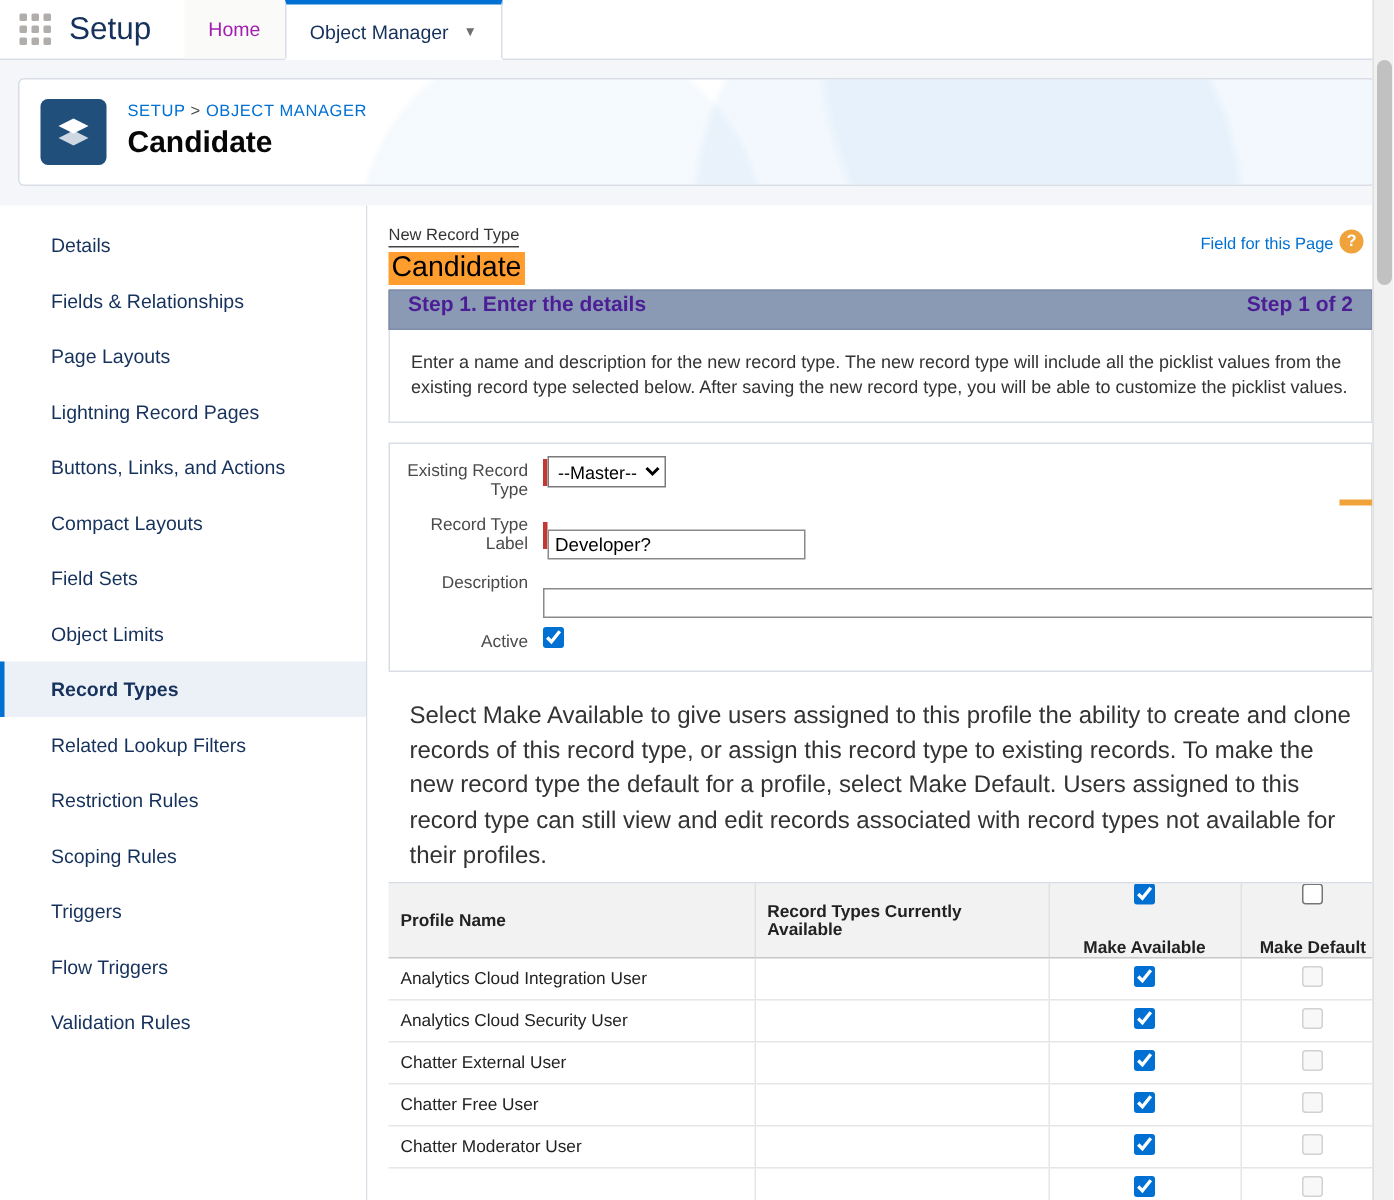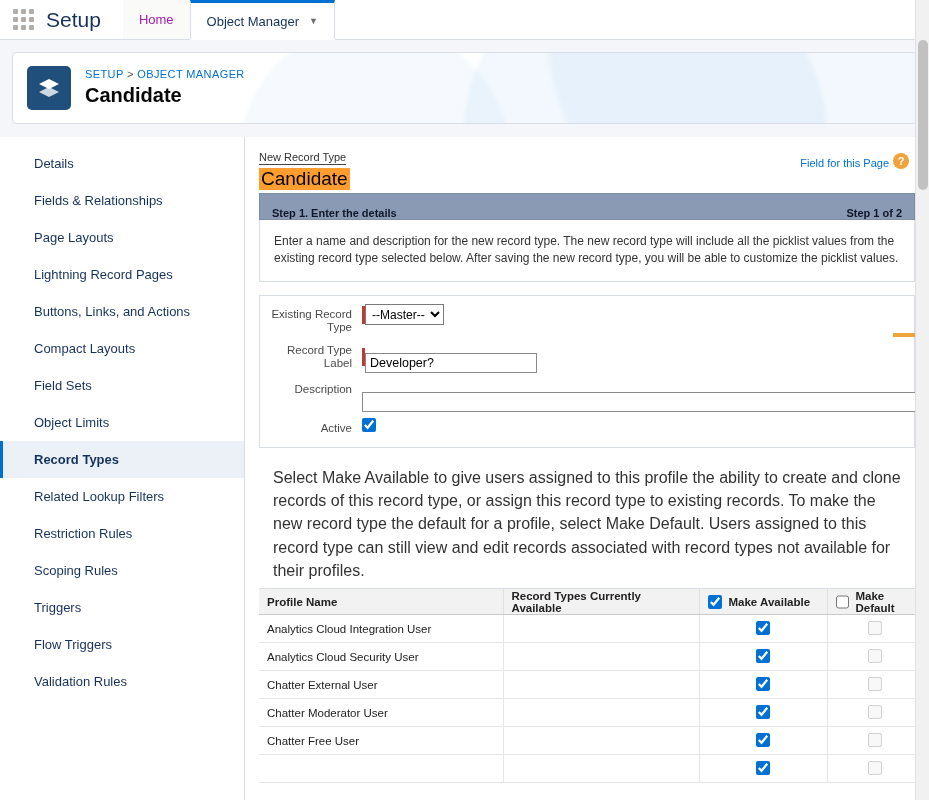--- a/index.html
+++ b/index.html
@@ -192,26 +192,26 @@
     border-radius: 50%;
     background: #f0a33a;
     color: #fff;
     font-size: 11px; font-weight: bold;
     display: flex; align-items: center; justify-content: center;
     cursor: pointer;
   }
 
   .step-bar {
     background: #8a9ab5;
-    color: #0f172a;
+    color: #4c1d95;
     height: 27px;
-    display: flex; align-items: flex-end;
+    display: flex; align-items: flex-start;
     justify-content: space-between;
     padding: 0 12px;
-    font-size: 11px;
+    font-size: 14px;
     font-weight: bold;
     border: 1px solid #7d8da8;
     margin-top: 4px;
   }
 
   .step-desc {
     border: 1px solid #d8dde6;
     border-top: none;
     padding: 13px 14px 14px 14px;
     font-size: 12px;
@@ -343,21 +343,21 @@
   .ptable td {
     border-bottom: 1px solid #e6e6e6;
     height: 28px;
     padding: 0 8px;
     color: #222;
   }
   .col-name { width: 244px; }
   .col-cur { width: 196px; border-left: 1px solid #e0e0e0; }
   .col-mk { width: 128px; border-left: 1px solid #e0e0e0; }
   .col-md { width: 96px; border-left: 1px solid #e0e0e0; }
-  .ck-head { display: flex; align-items: center; gap: 7px; }
+  .ck-head { display: flex; align-items: center; gap: 23px; flex-direction: column; }
   .cellc { text-align: center; }
   .ptable td.col-cur, .ptable td.col-mk, .ptable td.col-md { border-left: 1px solid #e6e6e6; }
 
   
   .vscroll {
     position: absolute;
     right: 0; top: 0;
     width: 14px;
     height: 100%;
     background: #f1f1f1;
@@ -570,27 +570,27 @@
           <td class="col-mk cellc"><input class="chk" type="checkbox" checked="" style=""></td>
           <td class="col-md cellc"><input class="chk" type="checkbox" disabled="" style=""></td>
         </tr>
         <tr>
           <td class="col-name">Chatter External User</td>
           <td class="col-cur"></td>
           <td class="col-mk cellc"><input class="chk" type="checkbox" checked="" style=""></td>
           <td class="col-md cellc"><input class="chk" type="checkbox" disabled="" style=""></td>
         </tr>
         <tr>
-          <td class="col-name">Chatter Moderator User</td>
+          <td class="col-name">Chatter Free User</td>
           <td class="col-cur"></td>
           <td class="col-mk cellc"><input class="chk" type="checkbox" checked="" style=""></td>
           <td class="col-md cellc"><input class="chk" type="checkbox" disabled="" style=""></td>
         </tr>
         <tr>
-          <td class="col-name">Chatter Free User</td>
+          <td class="col-name">Chatter Moderator User</td>
           <td class="col-cur"></td>
           <td class="col-mk cellc"><input class="chk" type="checkbox" checked="" style=""></td>
           <td class="col-md cellc"><input class="chk" type="checkbox" disabled="" style=""></td>
         </tr>
         <tr>
           <td class="col-name"></td>
           <td class="col-cur"></td>
           <td class="col-mk cellc"><input class="chk" type="checkbox" checked="" style=""></td>
           <td class="col-md cellc"><input class="chk" type="checkbox" disabled="" style=""></td>
         </tr>

